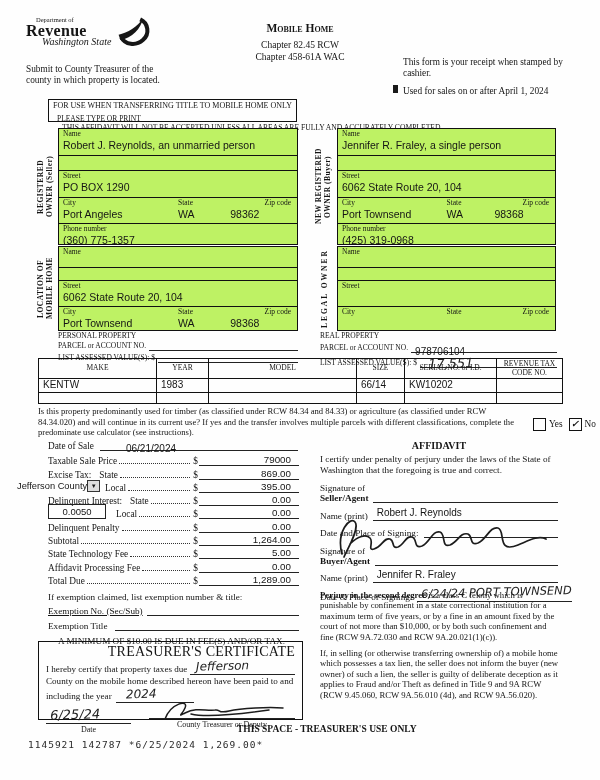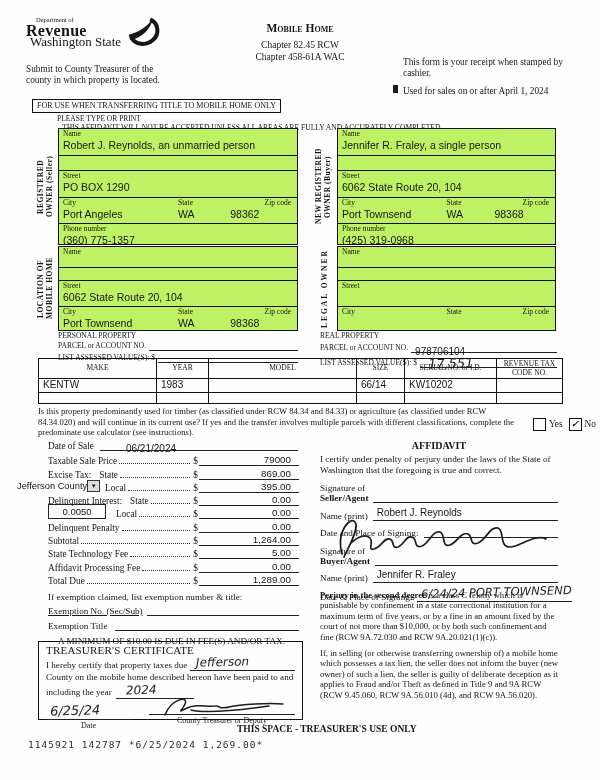--- a/index.html
+++ b/index.html
@@ -4,27 +4,27 @@
 <style>
   html,body{margin:0;padding:0;background:#e8e8e8;}
   .page{position:relative;width:600px;height:780px;background:#fefefe;margin:0 auto;
         font-family:"Liberation Serif",serif;color:#151515;overflow:hidden;}
   .abs{position:absolute;}
   .hand{font-family:"DejaVu Sans",sans-serif;font-style:italic;display:inline-block;transform:rotate(-1.5deg);color:#222;}
   
   .logo-wrap{display:flex;gap:4px;align-items:flex-start;}
   .dept1{font-size:6.5px;line-height:7px;margin-left:10px;}
   .dept2{font-size:16px;font-weight:bold;line-height:15px;letter-spacing:0.3px;}
-  .dept3{font-size:13px;margin-left:4px;line-height:8px;}
+  .dept3{font-size:10px;font-style:italic;margin-left:16px;line-height:8px;}
   .hdr-center{text-align:center;}
   .hdr-t1{font-variant:small-caps;font-weight:bold;font-size:11.5px;line-height:12px;}
   .hdr-t2{font-variant:small-caps;font-weight:bold;font-size:13px;line-height:15px;}
   .hdr-ch{font-size:9.5px;line-height:11.5px;margin-top:6px;}
   .note{font-size:9.3px;line-height:11px;}
-  .usebox{border:1px solid #111;font-size:8px;padding:1px 4px 2px 4px;white-space:nowrap;}
+  .usebox{border:1px solid #111;font-size:8px;padding:1px 4px 11px 4px;white-space:nowrap;margin-left:16px;}
   .tiny{font-size:7.5px;line-height:8.5px;}
   .warn{font-size:7.6px;}
   
   .vside{display:flex;flex-direction:row;justify-content:center;}
   .vtext{writing-mode:vertical-rl;transform:rotate(180deg);font-size:7.5px;font-weight:bold;
          letter-spacing:0.5px;text-align:center;line-height:9px;}
   
   .fbox{border:1.2px solid #111;box-sizing:border-box;background:#bef264;}
   .frow{border-bottom:1px solid #111;box-sizing:border-box;padding:1px 4px 0 4px;overflow:hidden;}
   .frow:last-child{border-bottom:none;}
@@ -67,21 +67,21 @@
   .aff-title{text-align:center;font-weight:bold;font-size:10px;}
   .aff-cert{font-size:9.2px;line-height:11px;margin-top:3px;}
   .sigrow{display:flex;align-items:flex-end;font-size:9.2px;line-height:10px;}
   .lab2{white-space:nowrap;}
   .lab2 b{font-size:9.2px;}
   .fillline{flex:1;border-bottom:1px solid #222;margin-left:5px;height:12px;white-space:nowrap;}
   .fval2{font-family:"Liberation Sans",sans-serif;font-size:10px;padding-left:4px;}
   .perj{font-size:8.7px;line-height:10.4px;}
   
   .tbox{border:1.3px solid #111;box-sizing:border-box;padding:2px 7px;}
-  .tc-title{text-align:left;font-size:11px;letter-spacing:0.2px;}
+  .tc-title{text-align:right;font-size:14px;letter-spacing:0.2px;}
   .tc-line{font-size:9.1px;line-height:12.5px;display:flex;align-items:flex-end;}
   .tc-bottom{display:flex;margin-top:2px;}
   .sigline{border-top:1px solid #222;text-align:center;font-size:8px;padding-top:1px;}
   .stamp{font-family:"DejaVu Sans Mono",monospace;font-size:9.5px;letter-spacing:1px;color:#2a2a2a;}
   .artifact{background:#1a1a1a;}
   svg{display:block;}
 </style>
 </head>
 <body>
 

